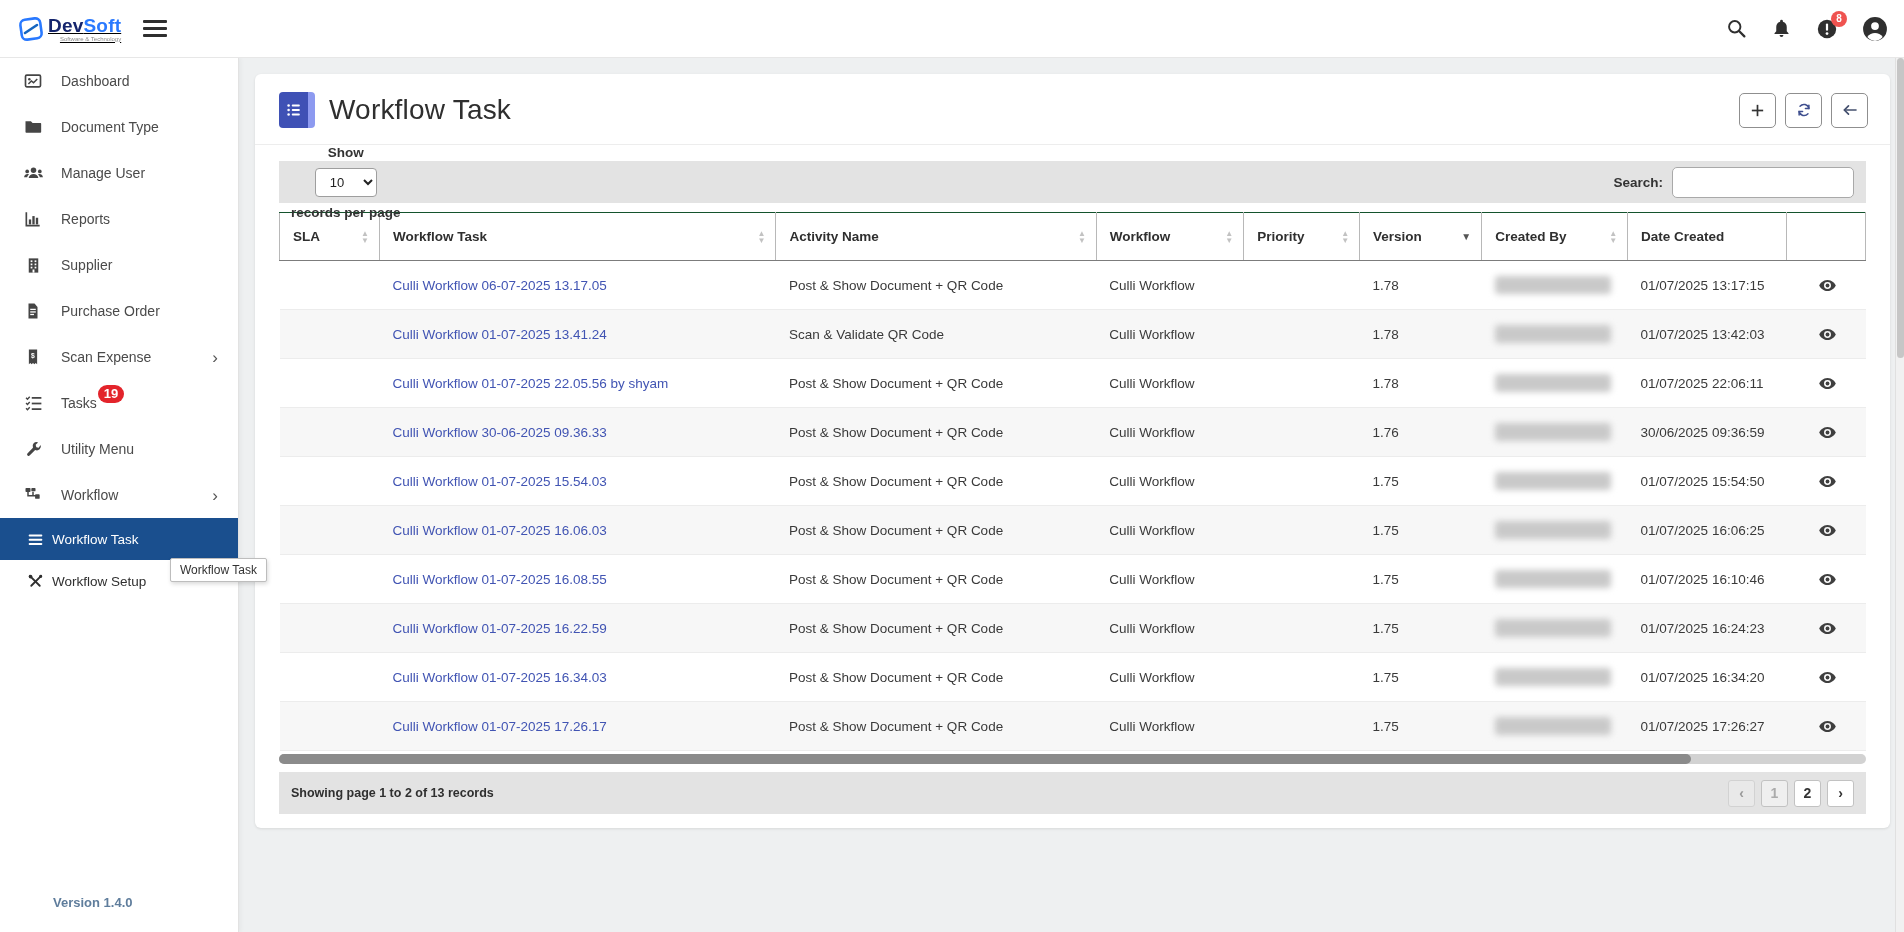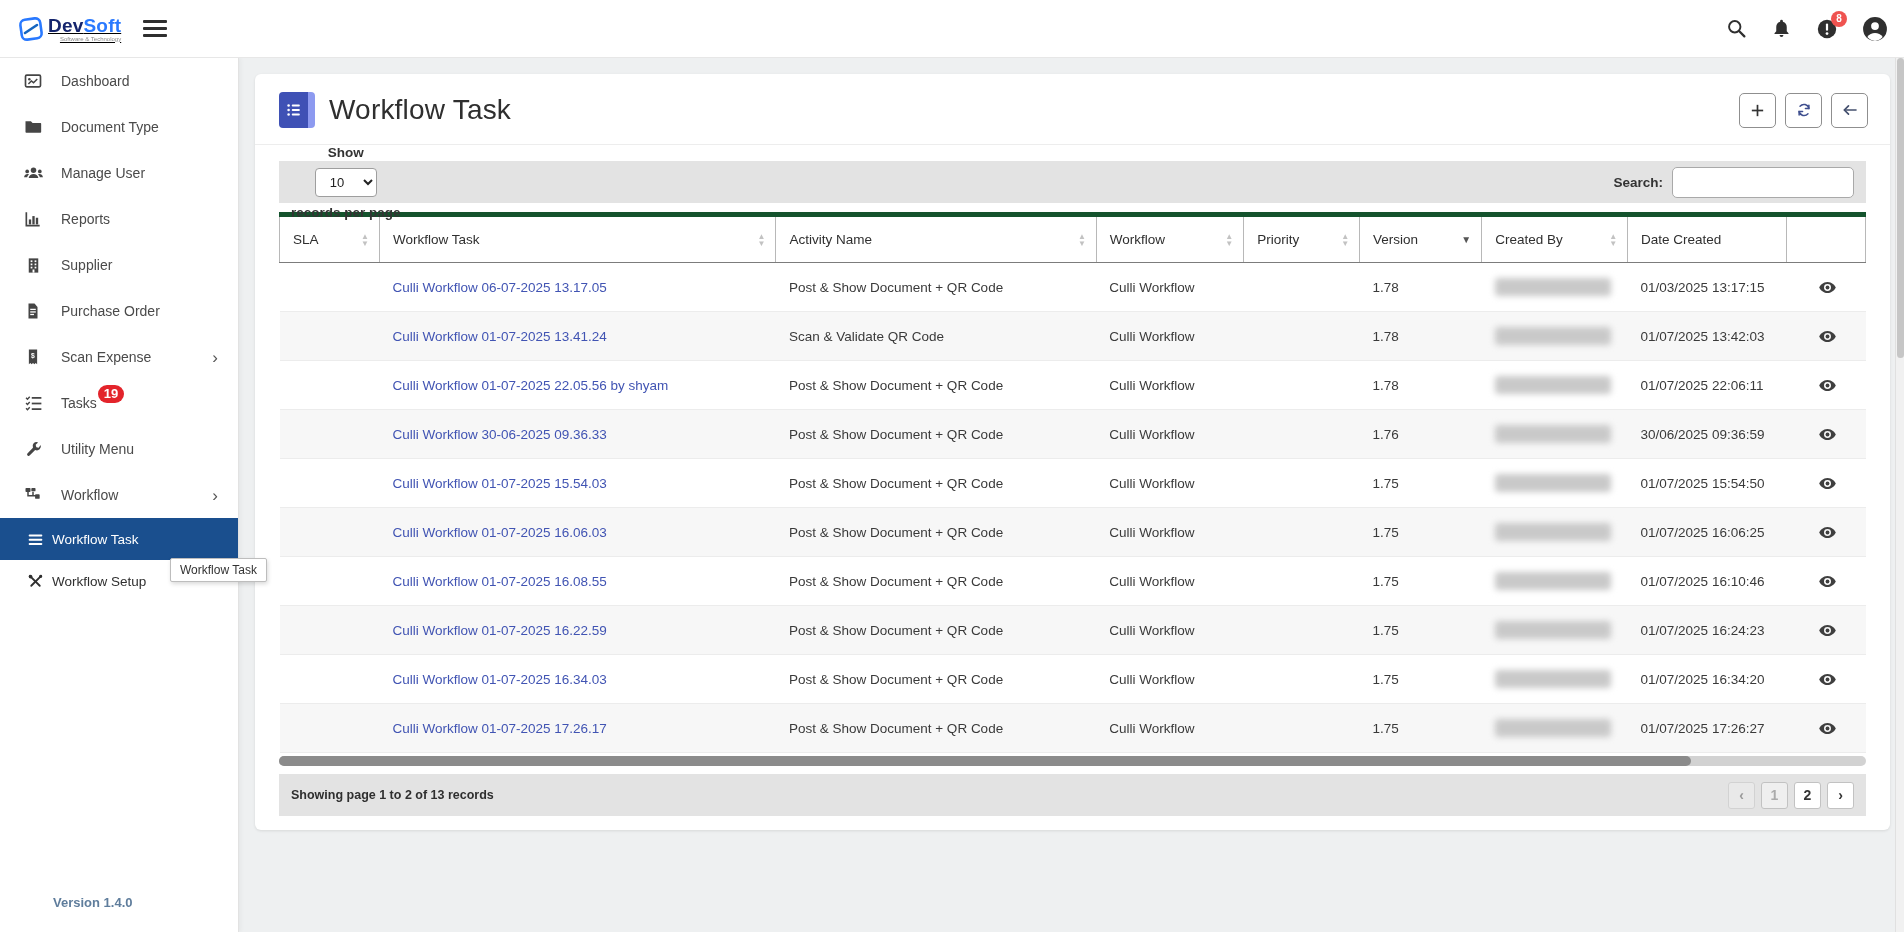--- a/index.html
+++ b/index.html
@@ -66,22 +66,22 @@
   .gray-bar { background: #e3e3e3; height: 42px; display: flex; align-items: center; padding: 0 12px; }
   .bar-top { margin-bottom: 9px; }
   .len-group { display: flex; align-items: center; gap: 8px; font-size: 13.5px; font-weight: 700; color: #333; flex-direction: column; }
   .len-select { width: 62px; height: 29px; border: 1px solid #9e9e9e; border-radius: 4px; background: #fff;
     font-size: 13px; font-family: "Liberation Sans", sans-serif; padding: 0 4px 0 10px; color: #222; }
   .search-group { margin-left: auto; display: flex; align-items: center; gap: 9px; font-size: 13.5px; font-weight: 700; color: #333; }
   .search-input { width: 182px; height: 31px; border: 1px solid #a9a9a9; border-radius: 5px; background: #fff;
     font-size: 13px; padding: 0 8px; font-family: "Liberation Sans", sans-serif; }
 
   table.grid { width: 100%; border-collapse: collapse; table-layout: fixed; }
-  .grid thead th { height: 48px; font-size: 13.5px; font-weight: 400; color: #2f2f2f; text-align: left;
-    padding: 0 10px 0 13px; border-top: 5px solid #14532d; border-bottom: 1px solid #7c7c7c;
+  .grid thead th { height: 48px; font-size: 13.5px; font-weight: 700; color: #2f2f2f; text-align: left;
+    padding: 0 10px 0 13px; border-top: 1px solid #14532d; border-bottom: 1px solid #7c7c7c;
     border-right: 1px solid #b8b8b8; background: #fff; cursor: pointer; }
   .grid thead th:first-child { border-left: 1px solid #b8b8b8; }
   .th-inner { display: flex; align-items: center; }
   .sort-both { margin-left: auto; display: flex; flex-direction: column; font-size: 8px; color: #c2c2c2; line-height: 7px; }
   .sort-desc { margin-left: auto; font-size: 10px; color: #555; }
   .grid tbody td { height: 49px; font-size: 13.5px; color: #3a3a3a; padding: 0 10px 0 13px;
     border-bottom: 1px solid #ececec; overflow: hidden; white-space: nowrap; }
   .grid tbody tr:nth-child(even) { background: #f7f7f7; }
   .sla-dot { width: 15px; height: 16px; border-radius: 50%; background: #e53935; }
   a.task-link { color: #4154b3; text-decoration: none; cursor: pointer; }
@@ -446,21 +446,21 @@
             <tr>
               <td><span class="sla-dot"></span></td>
               <td><a class="task-link">Culli Workflow 06-07-2025 13.17.05</a></td>
               <td>Post &amp; Show Document + QR Code</td>
               <td>Culli Workflow</td>
               <td></td>
               <td>1.78</td>
               <td>
                 <div class="redacted"></div>
               </td>
-              <td>01/03/2025 13:17:15</td>
+              <td>01/07/2025 13:17:15</td>
               <td>
                 <button class="eye-btn">
                   <svg viewBox="0 0 24 24" width="19" height="19" fill="#3f3f3f">
                     <path d="M12 5C6.5 5 2.6 9.3 1.5 12c1.1 2.7 5 7 10.5 7s9.4-4.3 10.5-7C21.4 9.3 17.5 5 12 5zm0 11.4A4.4 4.4 0 1 1 12 7.6a4.4 4.4 0 0 1 0 8.8z"></path>
                     <circle cx="12" cy="12" r="2.4"></circle>
                   </svg>
                 </button>
               </td>
             </tr>
             <tr>

